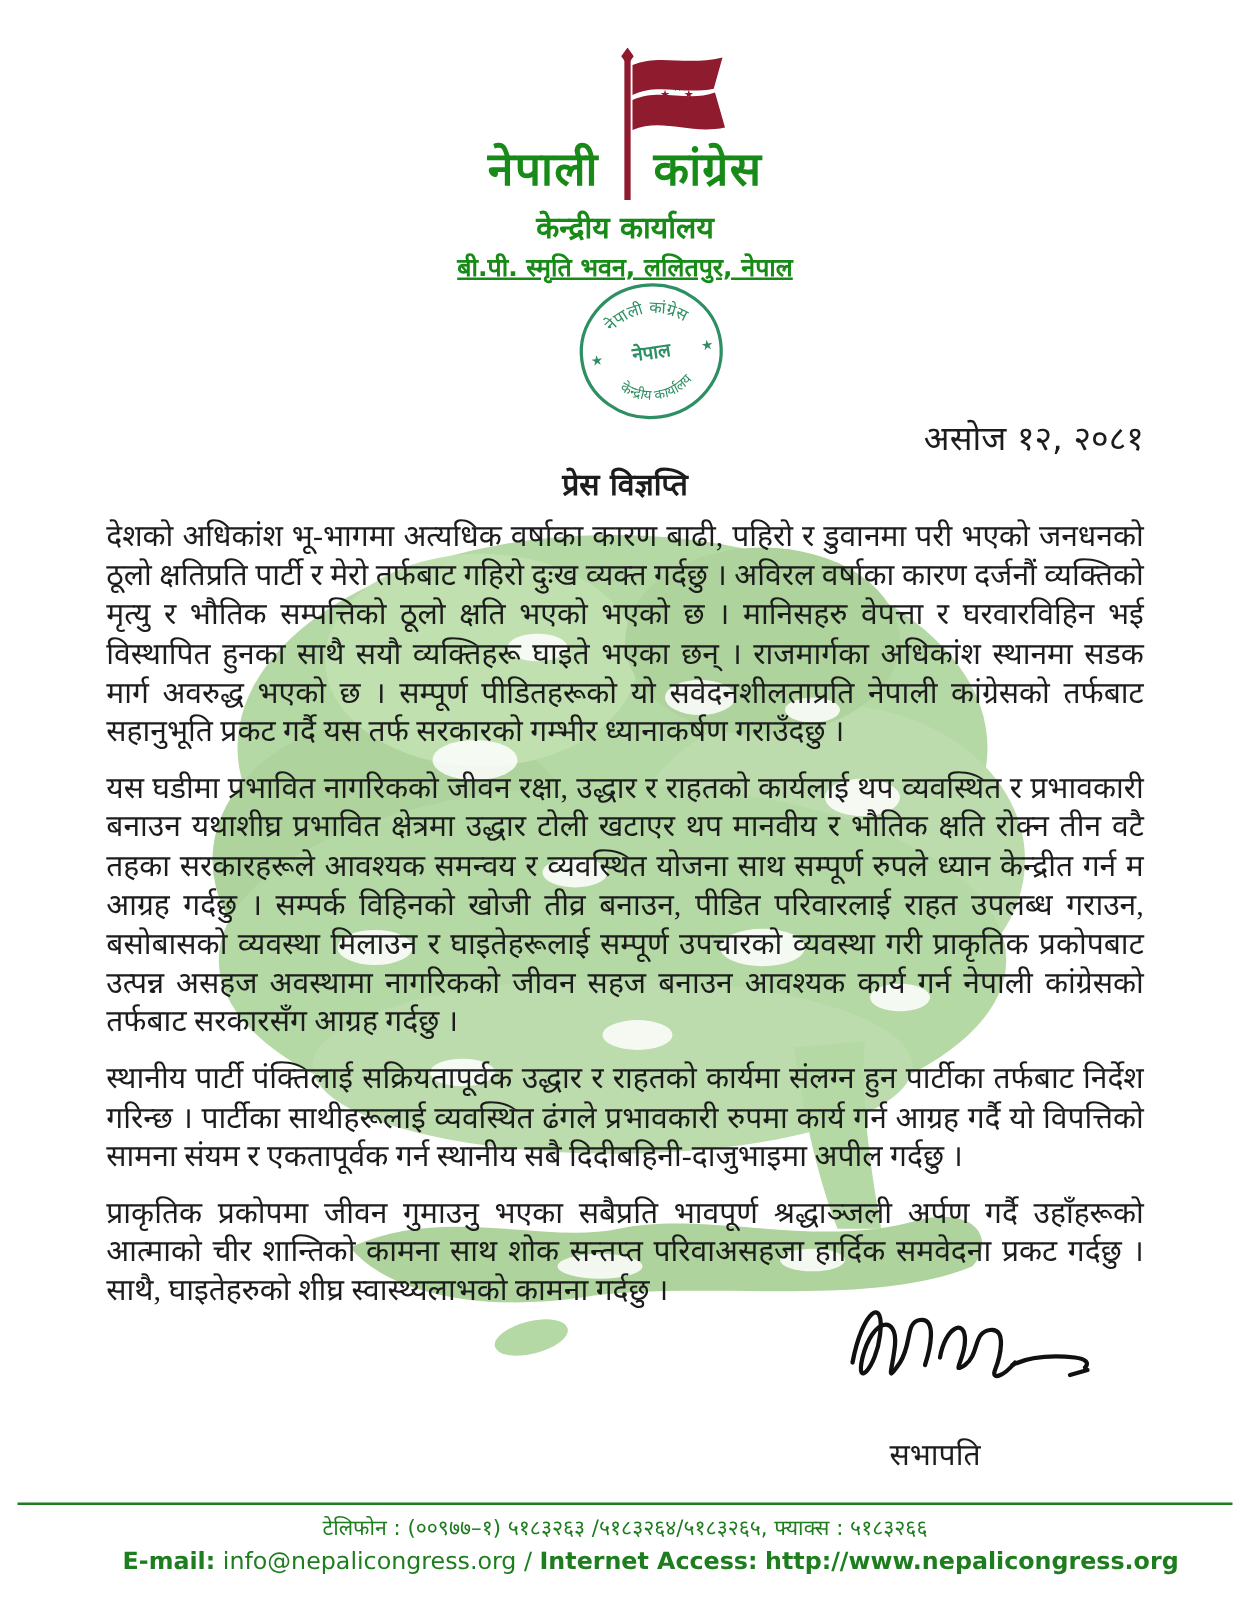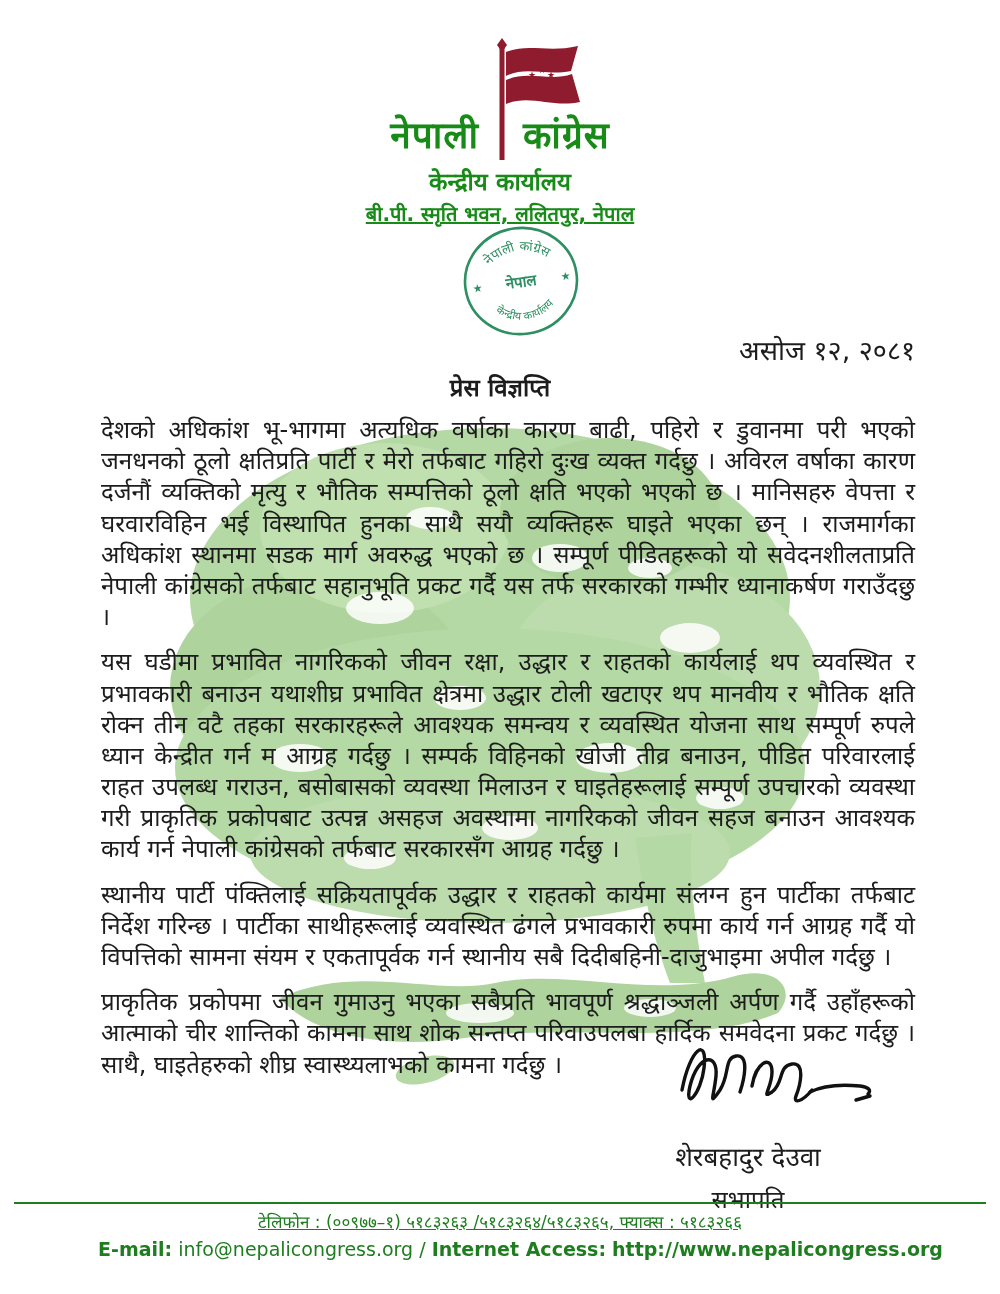--- a/index.html
+++ b/index.html
@@ -28,33 +28,33 @@
   .address{font-size:20px;font-weight:bold;color:var(--green);margin-top:3px;text-decoration:underline;}
 
   .stamp-zone{position:relative;height:104px;}
   .stamp{position:absolute;left:460px;top:-4px;width:122px;height:116px;transform:rotate(-8deg);}
 
   .date-row{text-align:right;padding-right:85px;font-size:27px;}
   .title-row{text-align:center;font-size:24px;font-weight:bold;margin-top:2px;}
 
   
   .body{padding:12px 85px 0 85px;font-size:24px;line-height:1.3;text-align:justify;}
-  .body p{margin:0 0 14px 16px;}
+  .body p{margin:0 0 14px 0;font-family:Liberation Serif, serif;}
   .salute{padding:12px 85px 0 85px;font-size:25px;font-weight:bold;}
 
   
   .signature{position:absolute;top:1028px;left:660px;width:230px;height:108px;z-index:2;}
   .signer{position:absolute;top:1138px;right:112px;width:280px;text-align:center;z-index:2;}
   .signer-name{font-size:26px;}
   .signer-title{font-size:24px;font-weight:normal;margin-top:8px;}
 
   
   .footer{position:absolute;top:1202px;left:0;right:0;z-index:2;}
   .footer-rule{border:0;border-top:2px solid var(--footer-green);margin:0 14px 6px 14px;}
-  .footer-tel{text-align:center;color:var(--footer-green);font-size:17px;text-decoration:underline;}
+  .footer-tel{text-align:center;color:var(--footer-green);font-size:17px;}
   .footer-mail{text-align:center;color:var(--footer-green);font-size:19px;margin-top:5px;padding-left:41px;}
   .footer-mail .b{font-weight:bold;}
 </style>
 </head>
 <body>
 
 <div class="page">
 
   <svg class="watermark" viewBox="0 0 740 700" aria-hidden="true">
     <g fill="#b5d9a5">
@@ -128,37 +128,36 @@
     </div>
 
     <div class="date-row">असोज १२, २०८१</div>
 
     <div class="title-row">प्रेस विज्ञप्ति</div>
 
     <div class="body">
       <p>देशको अधिकांश भू-भागमा अत्यधिक वर्षाका कारण बाढी, पहिरो र डुवानमा परी भएको जनधनको ठूलो क्षतिप्रति पार्टी र मेरो तर्फबाट गहिरो दुःख व्यक्त गर्दछु । अविरल वर्षाका कारण दर्जनौं व्यक्तिको मृत्यु र भौतिक सम्पत्तिको ठूलो क्षति भएको भएको छ । मानिसहरु वेपत्ता र घरवारविहिन भई विस्थापित हुनका साथै सयौ व्यक्तिहरू घाइते भएका छन् । राजमार्गका अधिकांश स्थानमा सडक मार्ग अवरुद्ध भएको छ । सम्पूर्ण पीडितहरूको यो सवेदनशीलताप्रति नेपाली कांग्रेसको तर्फबाट सहानुभूति प्रकट गर्दै यस तर्फ सरकारको गम्भीर ध्यानाकर्षण गराउँदछु ।</p>
       <p>यस घडीमा प्रभावित नागरिकको जीवन रक्षा, उद्धार र राहतको कार्यलाई थप व्यवस्थित र प्रभावकारी बनाउन यथाशीघ्र प्रभावित क्षेत्रमा उद्धार टोली खटाएर थप मानवीय र भौतिक क्षति रोक्न तीन वटै तहका सरकारहरूले आवश्यक समन्वय र व्यवस्थित योजना साथ सम्पूर्ण रुपले ध्यान केन्द्रीत गर्न म आग्रह गर्दछु । सम्पर्क विहिनको खोजी तीव्र बनाउन, पीडित परिवारलाई राहत उपलब्ध गराउन, बसोबासको व्यवस्था मिलाउन र घाइतेहरूलाई सम्पूर्ण उपचारको व्यवस्था गरी प्राकृतिक प्रकोपबाट उत्पन्न असहज अवस्थामा नागरिकको जीवन सहज बनाउन आवश्यक कार्य गर्न नेपाली कांग्रेसको तर्फबाट सरकारसँग आग्रह गर्दछु ।</p>
       <p>स्थानीय पार्टी पंक्तिलाई सक्रियतापूर्वक उद्धार र राहतको कार्यमा संलग्न हुन पार्टीका तर्फबाट निर्देश गरिन्छ । पार्टीका साथीहरूलाई व्यवस्थित ढंगले प्रभावकारी रुपमा कार्य गर्न आग्रह गर्दै यो विपत्तिको सामना संयम र एकतापूर्वक गर्न स्थानीय सबै दिदीबहिनी-दाजुभाइमा अपील गर्दछु ।</p>
-      <p>प्राकृतिक प्रकोपमा जीवन गुमाउनु भएका सबैप्रति भावपूर्ण श्रद्धाञ्जली अर्पण गर्दै उहाँहरूको आत्माको चीर शान्तिको कामना साथ शोक सन्तप्त परिवाउपलबा हार्दिक समवेदना प्रकट गर्दछु । साथै, घाइतेहरुको शीघ्र स्वास्थ्यलाभको कामना गर्दछु ।</p>
+      <p>प्राकृतिक प्रकोपमा जीवन गुमाउनु भएका सबैप्रति भावपूर्ण श्रद्धाञ्जली अर्पण गर्दै उहाँहरूको आत्माको चीर शान्तिको कामना साथ शोक सन्तप्त परिवाअसहजा हार्दिक समवेदना प्रकट गर्दछु । साथै, घाइतेहरुको शीघ्र स्वास्थ्यलाभको कामना गर्दछु ।</p>
     </div>
 
 
   </div>
 
   <svg class="signature" viewBox="0 0 230 108" aria-hidden="true">
     <g fill="none" stroke="#111" stroke-width="3.4" stroke-linecap="round" stroke-linejoin="round">
       <path d="M22,62 C30,20 48,8 44,40 C41,66 24,84 30,58 C38,26 58,24 56,48 C54,68 48,80 60,62 C70,46 64,30 76,28 C90,26 84,52 80,64"></path>
       <path d="M92,58 C96,34 112,26 112,44 C112,60 100,72 112,64 C124,55 118,38 132,36 C146,34 140,58 136,68 C133,76 142,74 152,62"></path>
       <path d="M150,64 C162,58 180,56 200,58 C208,59 212,62 208,66"></path>
       <path d="M196,72 L210,68"></path>
     </g>
   </svg>
 
   <div class="signer">
-    <div class="signer-name">शेरबहादुर देउवा</div>
     <div class="signer-title">सभापति</div>
   </div>
 
   <div class="footer">
     <hr class="footer-rule">
     <div class="footer-tel">टेलिफोन : (००९७७–१) ५१८३२६३ /५१८३२६४/५१८३२६५, फ्याक्स : ५१८३२६६</div>
     <div class="footer-mail">
       <span class="b">E-mail:</span>
       <span>info@nepalicongress.org</span>
       <span>/</span>

